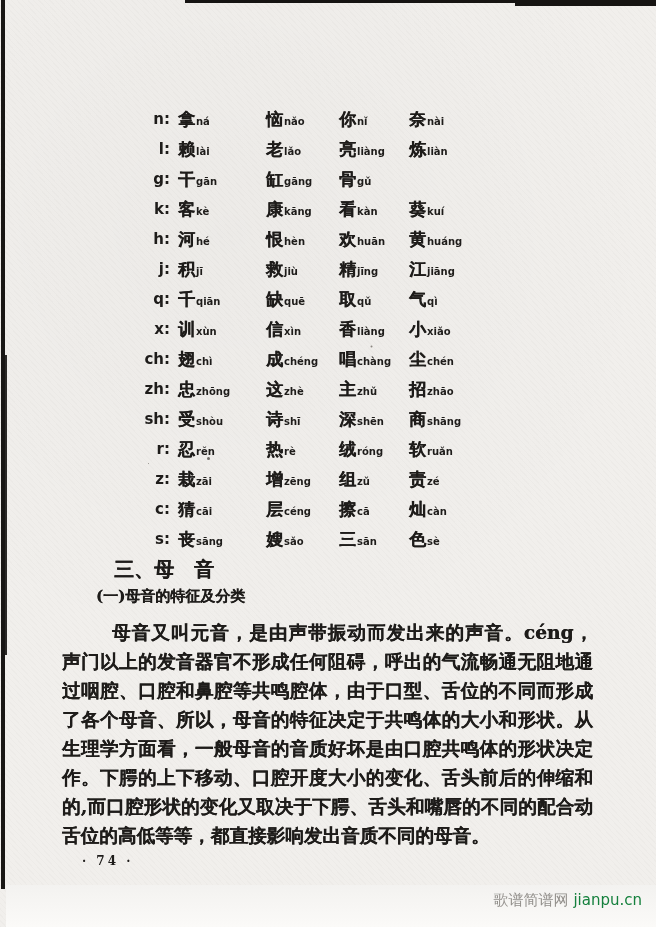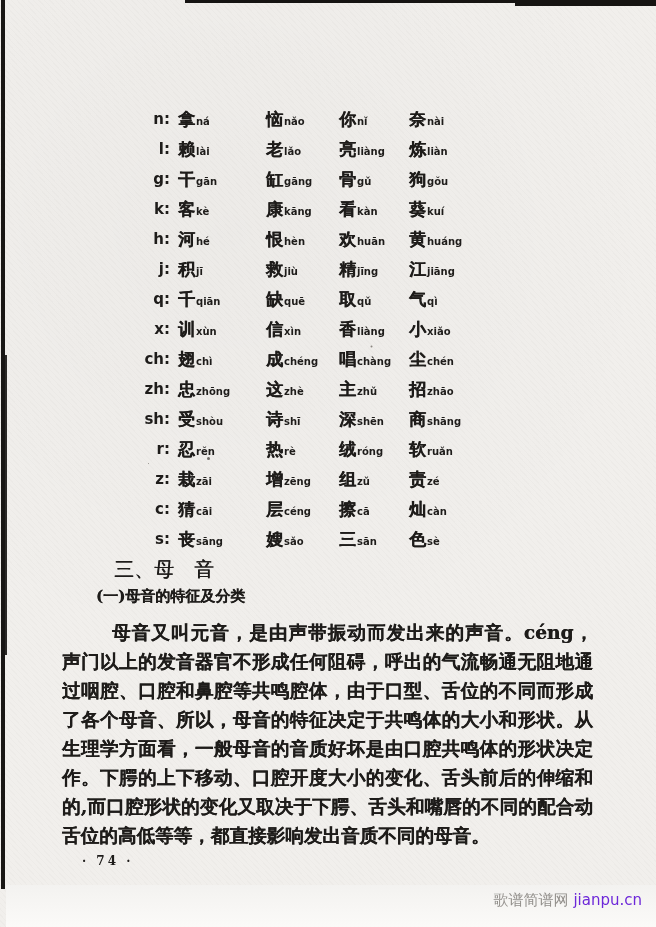--- a/index.html
+++ b/index.html
@@ -48,21 +48,21 @@
   }
   .cell .pinyin {
     font-family: "DejaVu Sans", sans-serif;
     font-size: 10px; font-weight: 600;
     margin-left: 1px;
   }
 
   
   .section-heading {
     position: absolute; left: 114px; top: 556px;
-    font-size: 20px; font-weight: 400;
+    font-size: 20px; font-weight: 700;
     text-shadow: 0.4px 0.4px 0 currentColor;
   }
   .sub-heading {
     position: absolute; left: 96px; top: 587px;
     font-size: 15px; font-weight: 700;
     text-shadow: 0.3px 0.3px 0 currentColor;
   }
 
   
   .paragraph { position: absolute; left: 62px; top: 618px; width: 531px; }
@@ -78,21 +78,21 @@
   .page-number {
     position: absolute; left: 82px; top: 854px;
     font-size: 12px; font-weight: 600; letter-spacing: 3px;
   }
 
   .watermark {
     position: absolute; right: 14px; top: 891px;
     font-family: "DejaVu Sans", sans-serif;
     font-size: 15px; color: #928f8b;
   }
-  .watermark .wm-url { color: #6d28d9; margin-left: 5px; }
+  .watermark .wm-url { color: #15803d; margin-left: 5px; }
 </style>
 </head>
 <body>
 
 <div class="edge-bar-left"></div>
 <div class="edge-bar-left2"></div>
 <div class="edge-bar-top"></div>
 <div class="edge-bar-top2"></div>
 <div class="bottom-band"></div>
 <div class="specks"></div>
@@ -110,21 +110,20 @@
       <span class="cell"><span class="hanzi">赖</span><span class="pinyin">lài</span></span>
       <span class="cell"><span class="hanzi">老</span><span class="pinyin">lǎo</span></span>
       <span class="cell"><span class="hanzi">亮</span><span class="pinyin">liàng</span></span>
       <span class="cell"><span class="hanzi">炼</span><span class="pinyin">liàn</span></span>
     </div>
     <div class="row">
       <span class="row-label">g:</span>
       <span class="cell"><span class="hanzi">干</span><span class="pinyin">gān</span></span>
       <span class="cell"><span class="hanzi">缸</span><span class="pinyin">gāng</span></span>
       <span class="cell"><span class="hanzi">骨</span><span class="pinyin">gǔ</span></span>
-      <span class="cell"><span class="hanzi">狗</span><span class="pinyin">gǒu</span></span>
     </div>
     <div class="row">
       <span class="row-label">k:</span>
       <span class="cell"><span class="hanzi">客</span><span class="pinyin">kè</span></span>
       <span class="cell"><span class="hanzi">康</span><span class="pinyin">kāng</span></span>
       <span class="cell"><span class="hanzi">看</span><span class="pinyin">kàn</span></span>
       <span class="cell"><span class="hanzi">葵</span><span class="pinyin">kuí</span></span>
     </div>
     <div class="row">
       <span class="row-label">h:</span>

